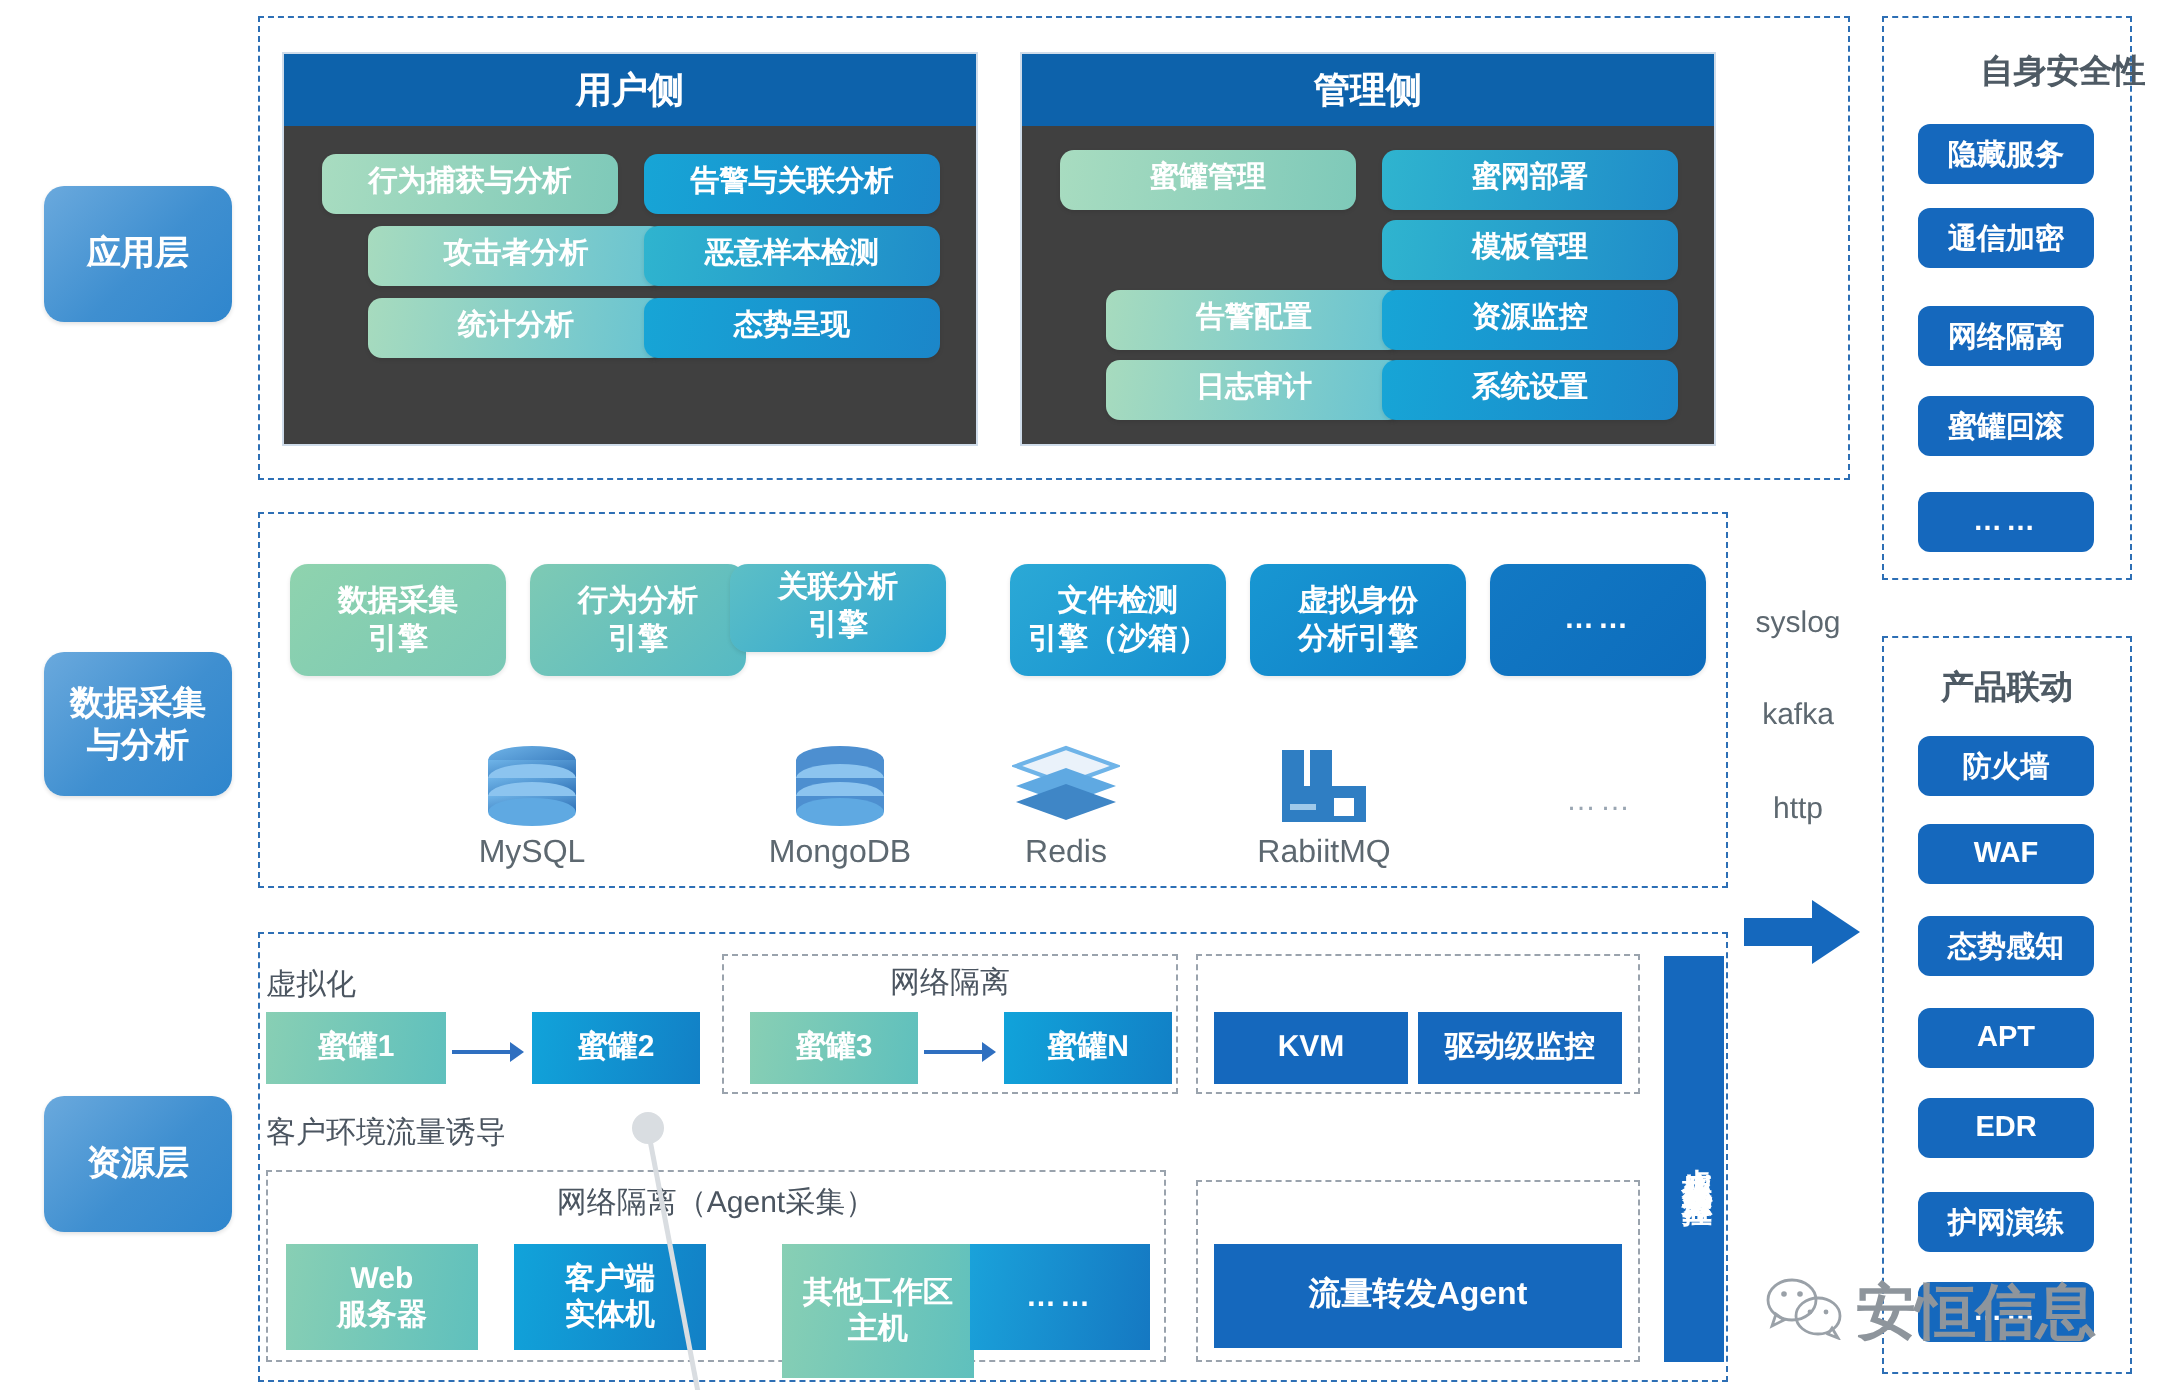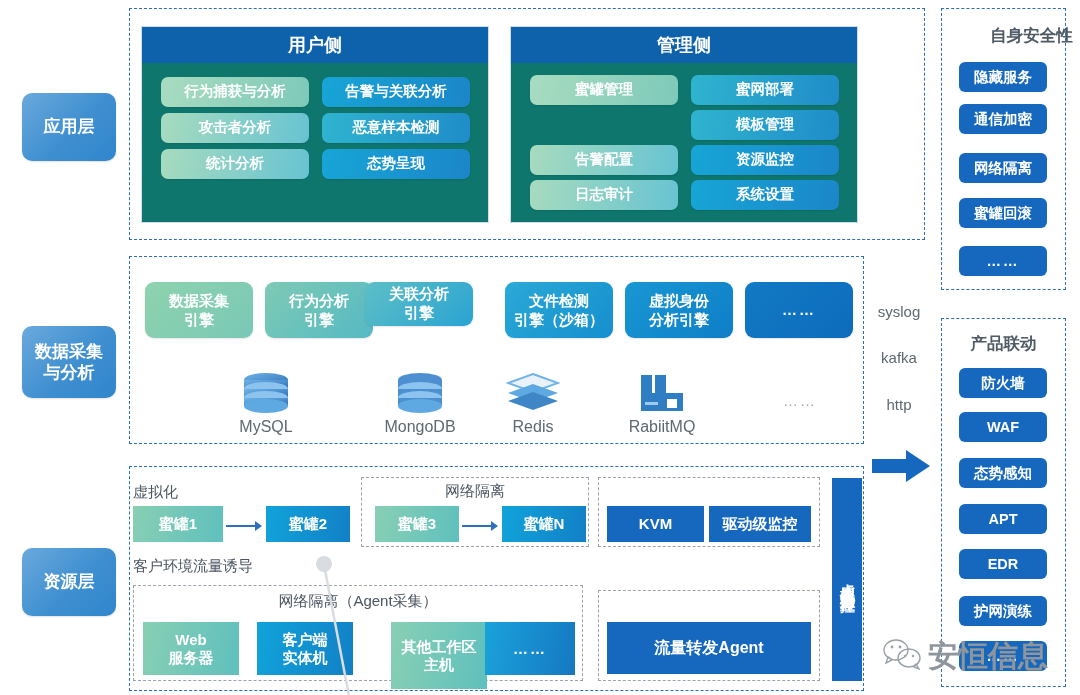--- a/index.html
+++ b/index.html
@@ -11,29 +11,29 @@
   .layer-pill{border-radius:10px;display:flex;align-items:center;justify-content:center;
       color:#ffffff;font-weight:bold;font-size:17px;text-align:center;line-height:1.25;
       background:linear-gradient(135deg,#6aa9dd 0%,#3f8fd0 55%,#2f86cd 100%);
       box-shadow:0 1px 2px rgba(0,0,0,.12);}
 
   
   .dashed{border:1.6px dashed #2d6fb5;background:#ffffff;}
   .dashed-gray{border:1.6px dashed #9aa3ad;background:#ffffff;}
 
   
-  .panel{border:1px solid #cfdcea;background:#0f766e;}
+  .panel{border:1px solid #cfdcea;background:#404040;}
   .panel-head{background:#0d62ab;color:#fff;font-weight:bold;font-size:18px;
       display:flex;align-items:center;justify-content:center;height:36px;}
 
   .chip{border-radius:7px;display:flex;align-items:center;justify-content:center;
      color:#ffffff;font-weight:bold;font-size:14.5px;text-align:center;line-height:1.2;
      box-shadow:0 1px 2px rgba(0,0,0,.10);}
   .g-green{background:linear-gradient(100deg,#a8dcc0 0%,#7ec9b9 100%);}
-  .g-greenblue{background:linear-gradient(100deg,#a7dbbe 0%,#67c3d2 100%);}
+  .g-greenblue{background:linear-gradient(100deg,#a7dbbe 0%,#67c3d2 100%);margin-left:23px;}
   .g-blue{background:linear-gradient(100deg,#17a5d6 0%,#1b86c9 100%);}
   .g-teal{background:linear-gradient(100deg,#2fb4cf 0%,#1f8cc9 100%);}
 
   
   .engine{border-radius:9px;display:flex;align-items:center;justify-content:center;
      color:#fff;font-weight:bold;font-size:15px;text-align:center;line-height:1.3;
      box-shadow:0 1px 2px rgba(0,0,0,.10);}
   .e1{background:linear-gradient(135deg,#8fd3ae 0%,#79c8b6 100%);}
   .e2{background:linear-gradient(135deg,#7ecab4 0%,#55b9c4 100%);}
   .e3{background:linear-gradient(135deg,#5dbfc6 0%,#2aa3d2 100%);}

